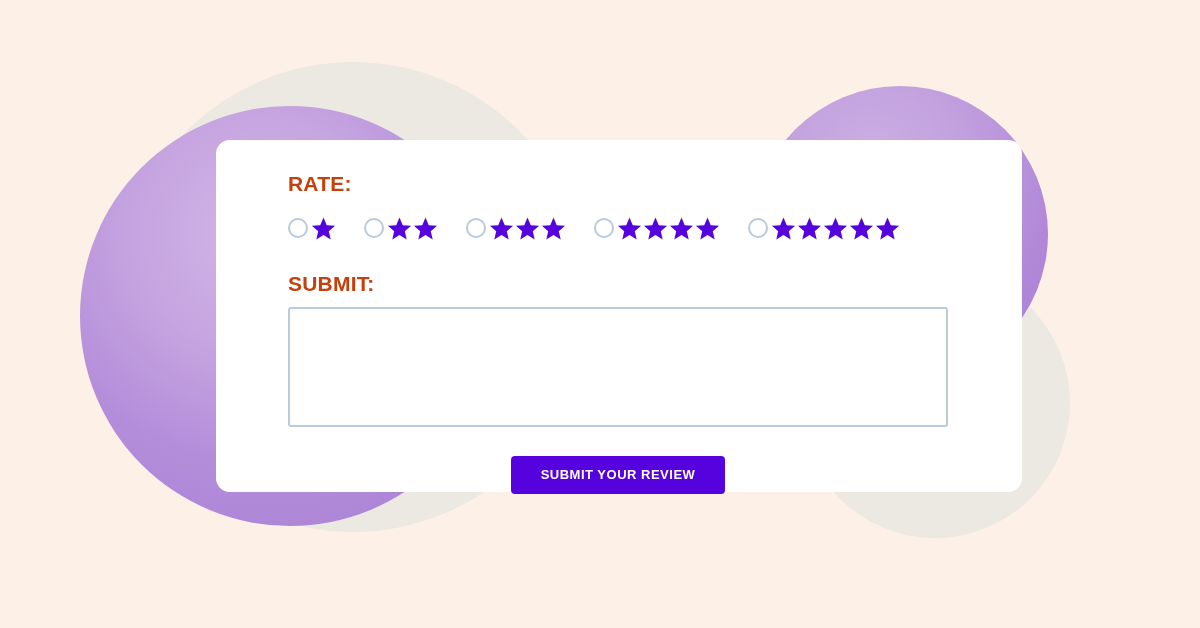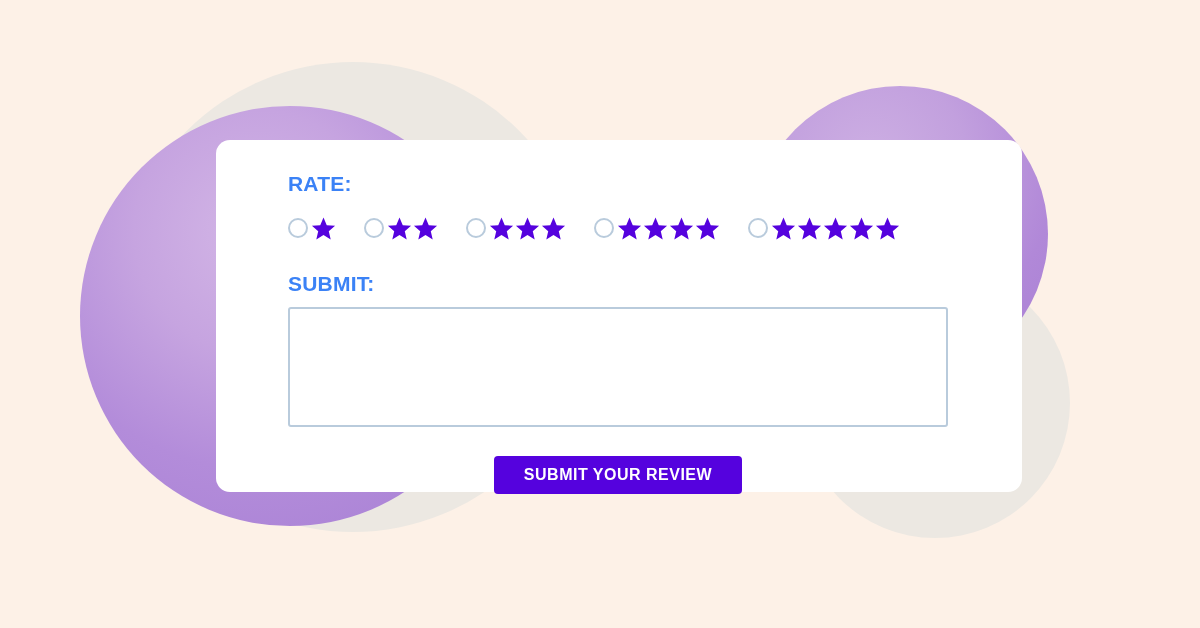--- a/index.html
+++ b/index.html
@@ -88,21 +88,21 @@
     left: 72px;
     top: 33px;
     right: 74px;
   }
 
   
   .field-label {
     font-size: 21px;
     font-weight: bold;
     letter-spacing: 0.2px;
-    color: #3b82f6;
+    color: #c2410c;
     margin: 0;
     line-height: 1;
   }
 
   
   .rate-row {
     display: flex;
     align-items: center;
     margin-top: 17px;
     height: 34px;
@@ -169,21 +169,21 @@
     justify-content: center;
     margin-top: 29px;
   }
 
   .submit-btn {
     background: #5502DE;
     color: #FFFFFF;
     border: none;
     border-radius: 4px;
     font-family: "Liberation Sans", sans-serif;
-    font-size: 16px;
+    font-size: 13px;
     font-weight: bold;
     letter-spacing: 0.5px;
     padding: 0 30px;
     height: 38px;
     line-height: 38px;
     cursor: pointer;
     white-space: nowrap;
     text-align: right;
   }
 </style>

